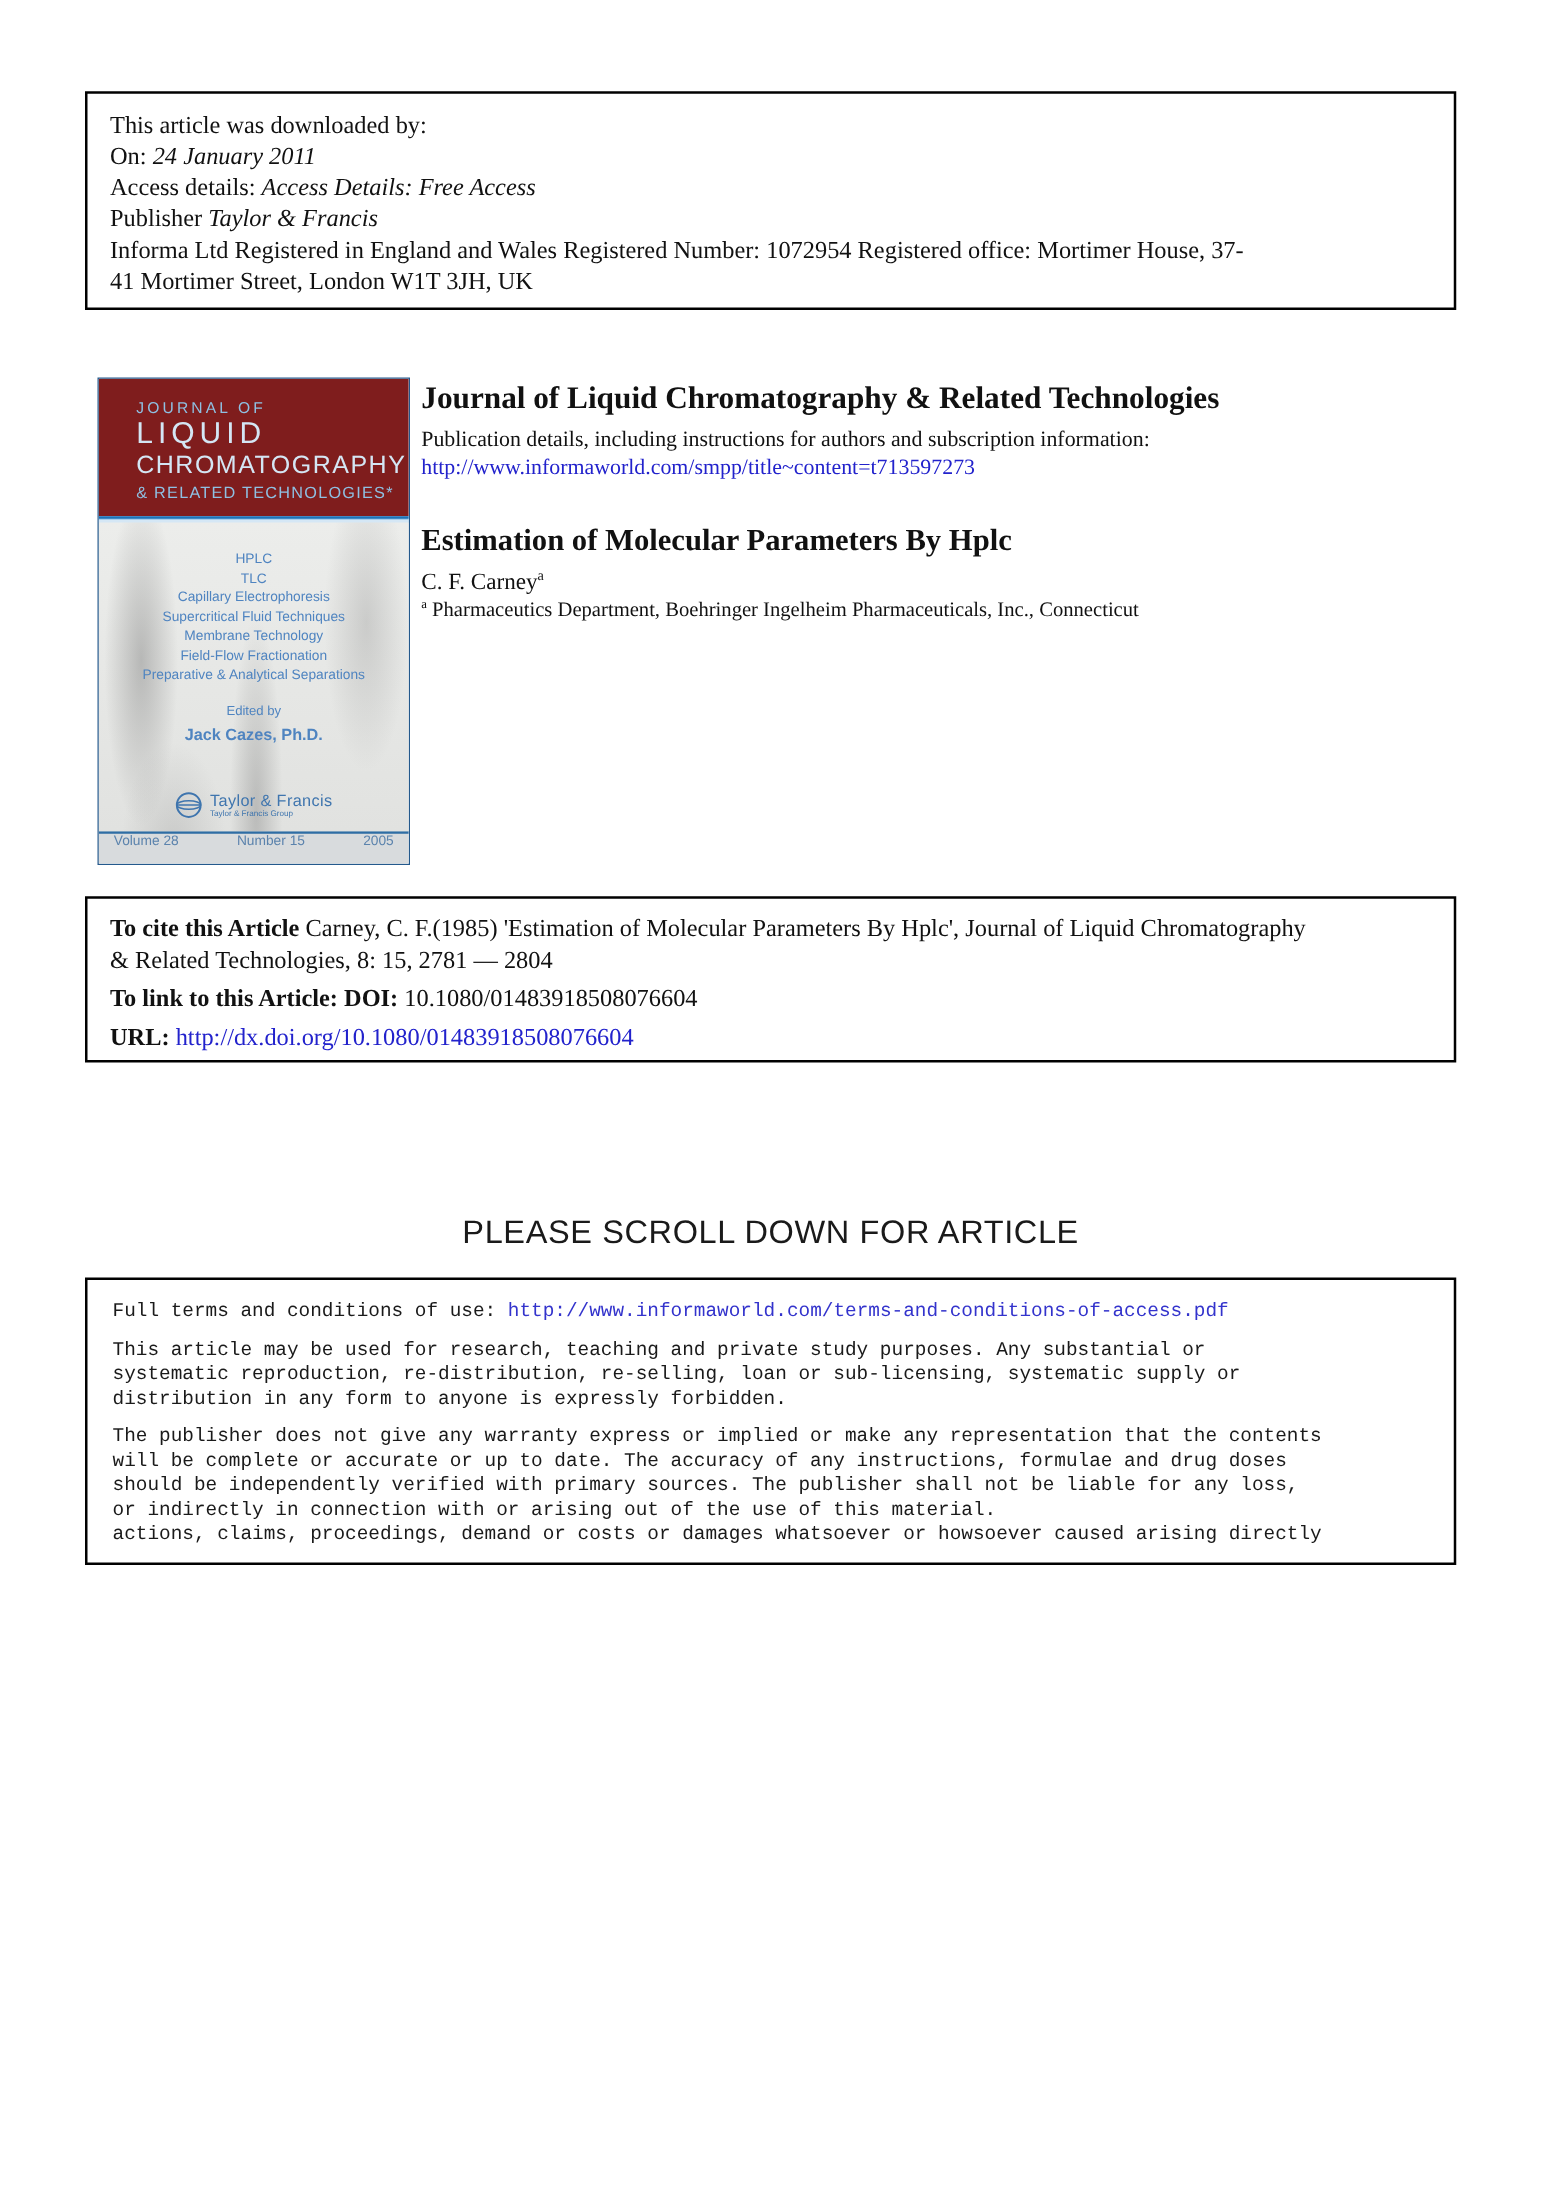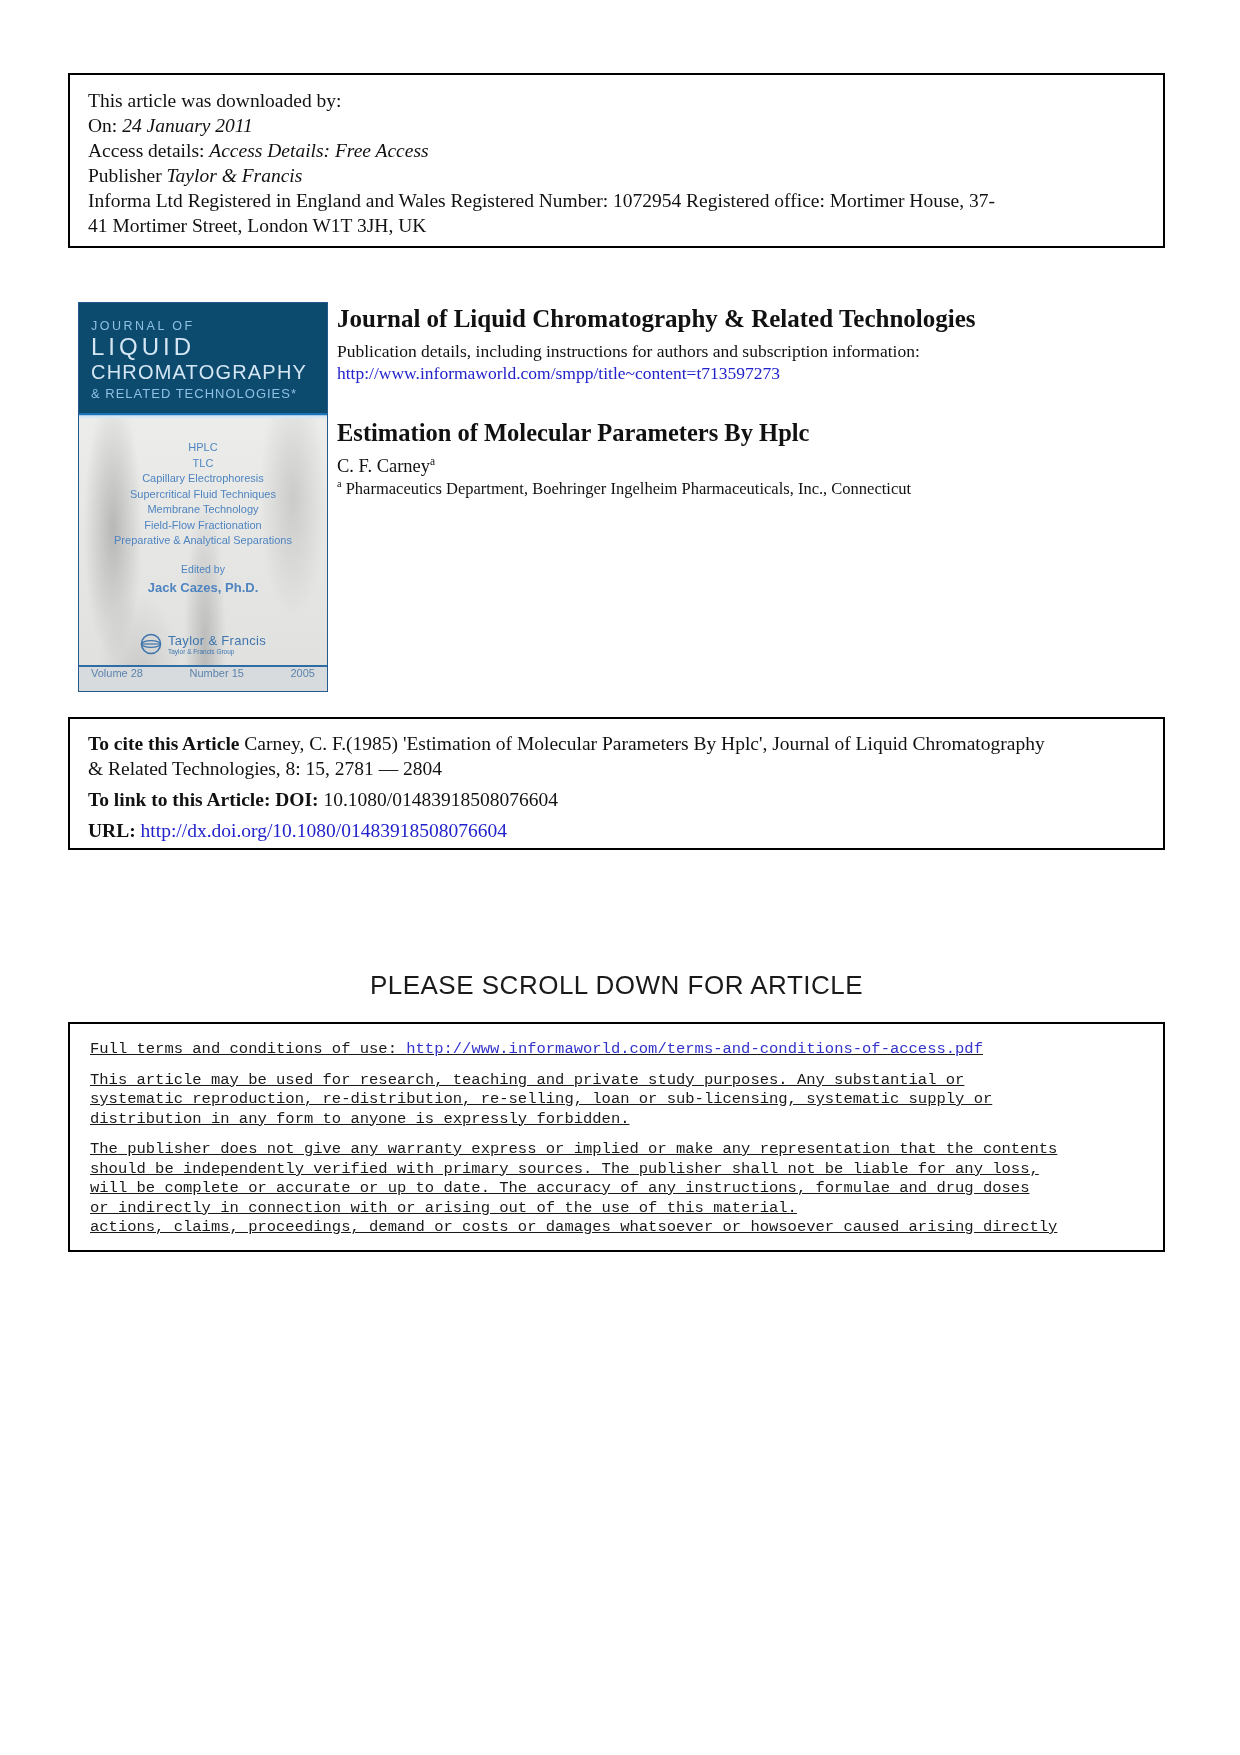--- a/index.html
+++ b/index.html
@@ -15,21 +15,21 @@
   .rule-box { border:2px solid #000; background:#fff; }
 
   
   #download-box { left:68px; top:73px; width:1097px; height:175px; padding:13px 20px 12px 18px; }
   #download-box .ln { font-size:19.5px; line-height:25px; white-space:nowrap; }
   .it { font-style:italic; }
 
   
   #cover { left:78px; top:302px; width:250px; height:390px; border:1px solid #24598c; overflow:hidden;
            display:flex; flex-direction:column; }
-  #cover-head { background:#0c4a6e; padding:16px 0 10px 12px; }
+  #cover-head { background:#7f1d1d; padding:16px 0 10px 30px; }
   .mast0 { color:#8fc0e2; font-family:"Liberation Sans",sans-serif; font-size:12.5px; letter-spacing:2.5px; }
   .mast1 { color:#d4e6f4; font-family:"Liberation Sans",sans-serif; font-size:24px; letter-spacing:4px; line-height:27px; }
   .mast2 { color:#d4e6f4; font-family:"Liberation Sans",sans-serif; font-size:20px; letter-spacing:1.2px; line-height:25px; }
   .mast3 { color:#8fc0e2; font-family:"Liberation Sans",sans-serif; font-size:13px; letter-spacing:1px; line-height:18px; }
   #cover-rule { height:5px; background:#a9cde9; border-top:2px solid #1c72b7; border-bottom:2px solid #d5e7f5; }
   #cover-body { flex:1; position:relative; text-align:center;
     background:
       radial-gradient(ellipse 42px 190px at 34px 110px, rgba(105,105,105,.38), transparent 70%),
       radial-gradient(ellipse 30px 220px at 126px 230px, rgba(95,95,95,.30), transparent 70%),
       radial-gradient(ellipse 48px 170px at 214px 80px, rgba(125,125,125,.28), transparent 70%),
@@ -65,21 +65,21 @@
   #cite-box .gap { margin-top:6px; }
   .b { font-weight:bold; }
 
   
   #scroll-notice { left:68px; top:970px; width:1097px; text-align:center;
     font-family:"Liberation Sans",sans-serif; font-size:26px; color:#1a1a1a; letter-spacing:.5px; }
 
   
   #terms-box { left:68px; top:1022px; width:1097px; height:230px; padding:16px 18px 12px 20px;
     font-family:"Liberation Mono","DejaVu Sans Mono",monospace; font-size:15.5px; color:#1a1a1a; }
-  #terms-box .ln { line-height:19.5px; white-space:nowrap;text-decoration:underline; }
+  #terms-box .ln { line-height:19.5px; white-space:nowrap; }
   #terms-box .par { margin-top:11px; }
   #terms-box .lnk { color:#3333cc; }
 </style>
 </head>
 <body>
 
 <div class="abs rule-box" id="download-box">
   <div class="ln">This article was downloaded by:</div>
   <div class="ln"><span>On: </span><span class="it">24 January 2011</span></div>
   <div class="ln"><span>Access details: </span><span class="it">Access Details: Free Access</span></div>
@@ -143,18 +143,18 @@
 
 <div class="abs rule-box" id="terms-box">
   <div class="ln"><span>Full terms and conditions of use: </span><a class="lnk">http://www.informaworld.com/terms-and-conditions-of-access.pdf</a></div>
   <div class="par">
     <div class="ln">This article may be used for research, teaching and private study purposes. Any substantial or</div>
     <div class="ln">systematic reproduction, re-distribution, re-selling, loan or sub-licensing, systematic supply or</div>
     <div class="ln">distribution in any form to anyone is expressly forbidden.</div>
   </div>
   <div class="par">
     <div class="ln">The publisher does not give any warranty express or implied or make any representation that the contents</div>
+    <div class="ln">will be complete or accurate or up to date. The accuracy of any instructions, formulae and drug doses</div>
     <div class="ln">should be independently verified with primary sources. The publisher shall not be liable for any loss,</div>
-    <div class="ln">will be complete or accurate or up to date. The accuracy of any instructions, formulae and drug doses</div>
     <div class="ln">or indirectly in connection with or arising out of the use of this material.</div>
     <div class="ln">actions, claims, proceedings, demand or costs or damages whatsoever or howsoever caused arising directly</div>
   </div>
 </div>
 
 </body></html>

